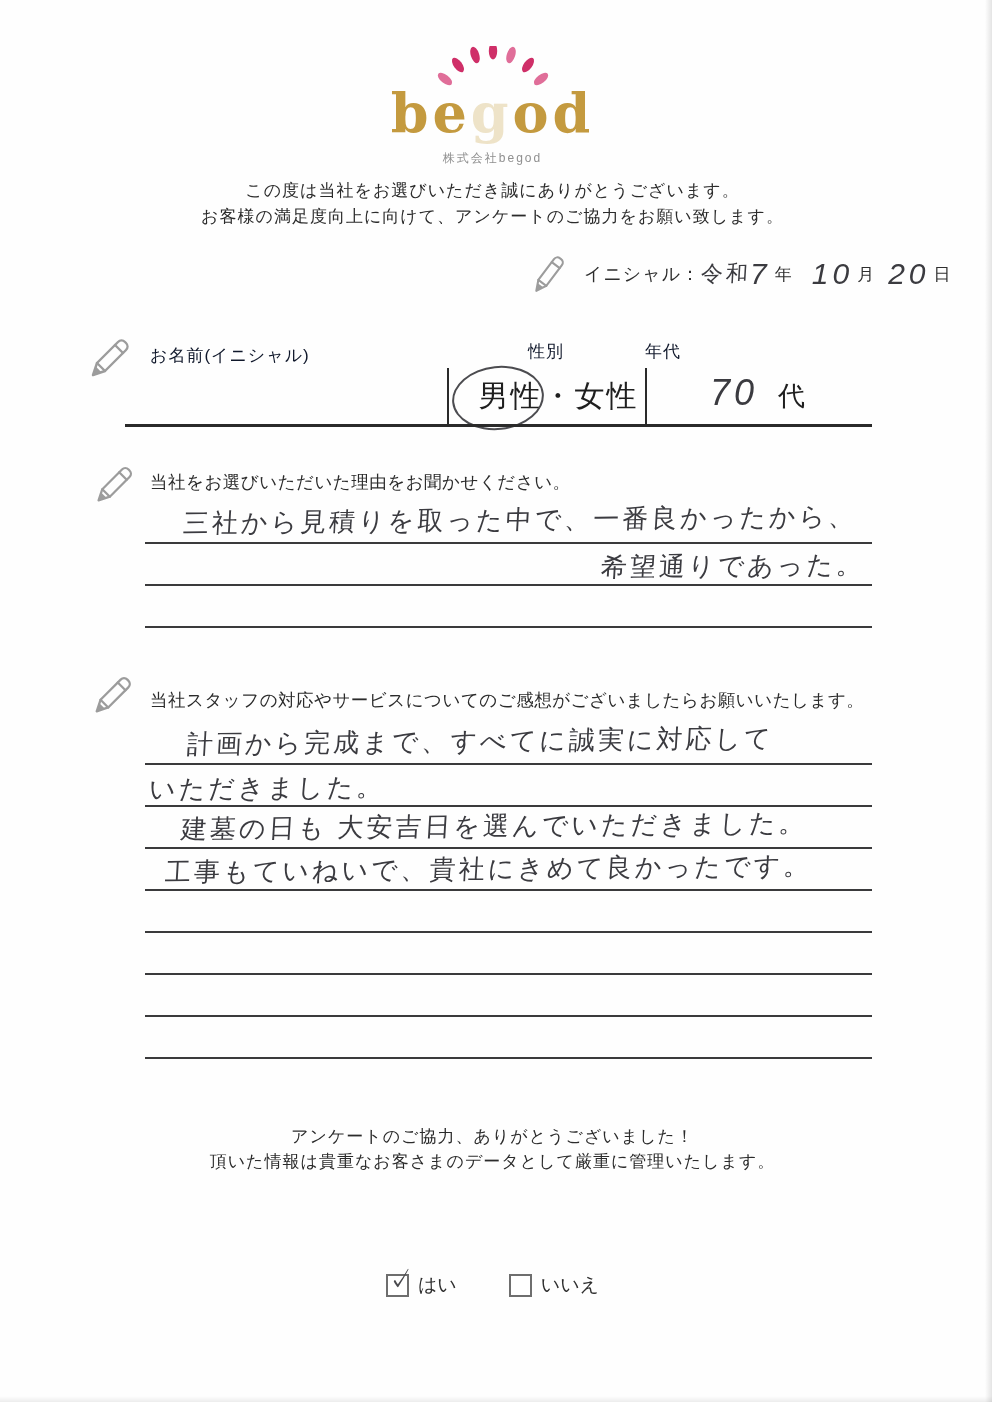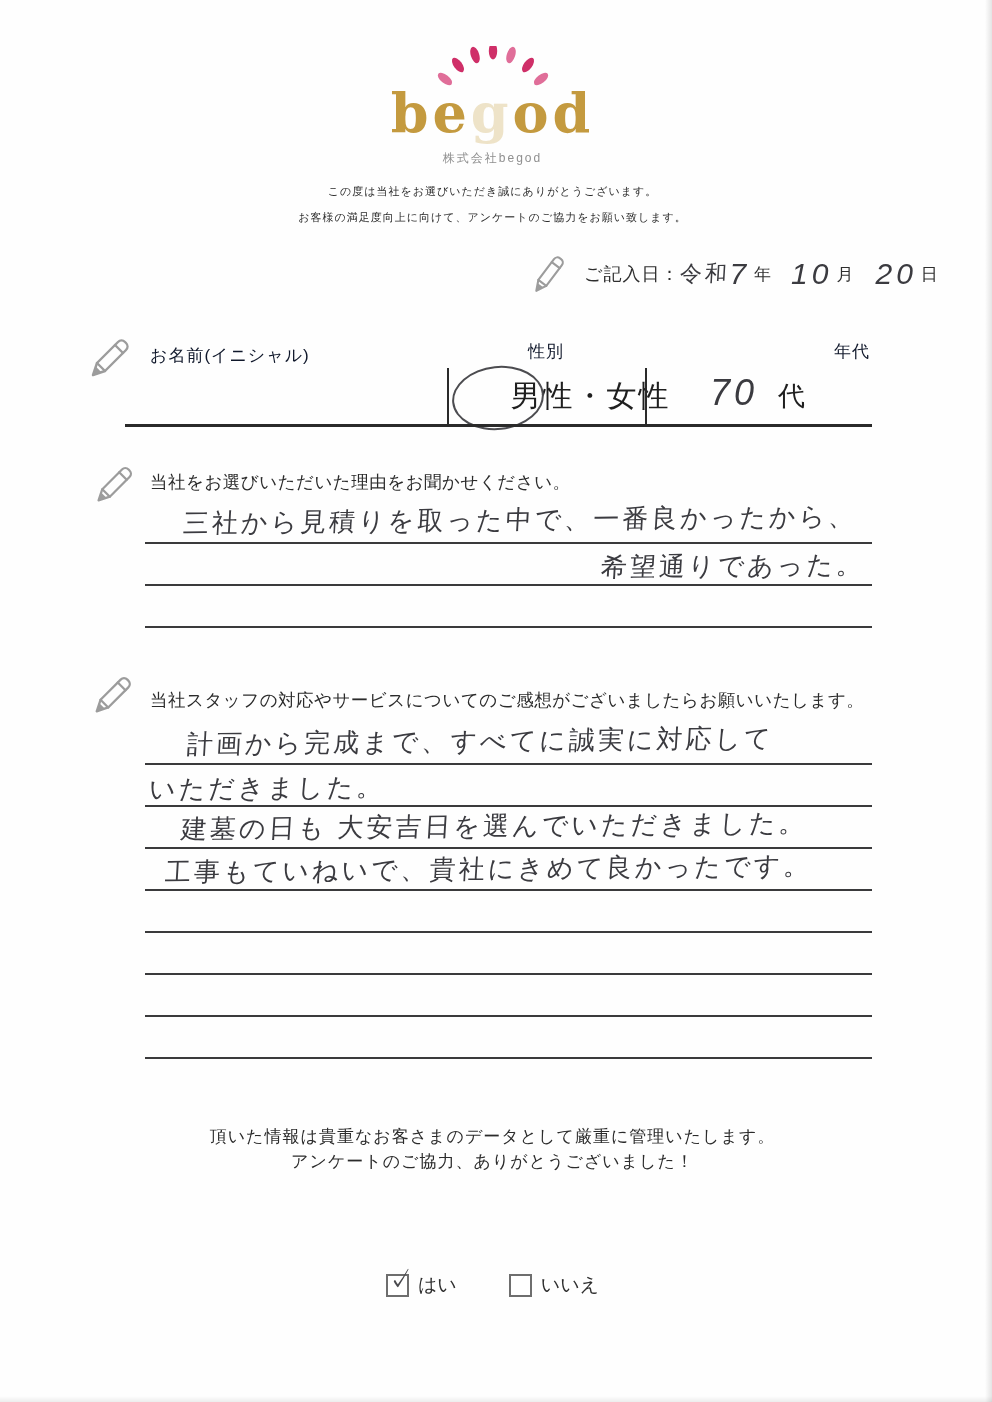--- a/index.html
+++ b/index.html
@@ -32,21 +32,21 @@
     font-family:"DejaVu Serif","Liberation Serif",serif;
     font-weight:bold;font-size:54px;line-height:1;
     color:var(--gold,#c49a3f);
     letter-spacing:4px;
     margin-top:-4px;
   }
   .brand .pale{color:var(--gold-pale,#eee3c8);}
   .company{font-size:12px;color:#8f8f8f;letter-spacing:2px;margin-top:10px;}
 
   
-  .intro{top:178px;font-size:11px;line-height:26px;color:#2b2b2b;letter-spacing:1px;font-family:Liberation Serif, serif;}
+  .intro{top:178px;font-size:17px;line-height:26px;color:#2b2b2b;letter-spacing:1px;font-family:Liberation Serif, serif;}
 
   
   .pencil{stroke:#9c9c9c;fill:none;stroke-width:2.4;stroke-linejoin:round;stroke-linecap:round;}
   .pencil-tip{fill:#9c9c9c;stroke:none;}
 
   
   .hw{
     color:#3b3b40;
     transform:rotate(-.6deg) skewX(-4deg);
     transform-origin:left bottom;
@@ -122,41 +122,41 @@
 
   <div class="abs center intro">
     <div>この度は当社をお選びいただき誠にありがとうございます。</div>
     <div>お客様の満足度向上に向けて、アンケートのご協力をお願い致します。</div>
   </div>
 
   <div class="abs date-row">
     <svg width="42" height="42" viewBox="0 0 48 48" style="transform:rotate(-8deg)">
         <use href="#pencil-sym"></use>
       </svg>
-    <span class="label">ご記入日：</span>
+    <span class="label">イニシャル：</span>
     <span class="hw date-era">令和</span>
     <span class="hw-num date-num">7</span>
     <span class="unit">年</span>
     <span class="hw-num date-num" style="margin-left:14px;">10</span>
     <span class="unit">月</span>
-    <span class="hw-num date-num" style="margin-left:16px;">20</span>
+    <span class="hw-num date-num" style="margin-left:8px;">20</span>
     <span class="unit">日</span>
   </div>
 
   <svg class="abs" width="48" height="48" viewBox="0 0 48 48" style="left:86px;top:334px;">
       <use href="#pencil-sym"></use>
     </svg>
 
   <div class="abs field-label" style="left:150px;top:344px;">お名前(イニシャル)</div>
   <div class="abs field-label" style="left:447px;width:198px;top:340px;text-align:center;">性別</div>
-  <div class="abs field-label" style="left:645px;width:225px;top:340px;text-align:right;">年代</div>
+  <div class="abs field-label" style="left:645px;width:225px;top:340px;text-align:left;">年代</div>
 
   <div class="abs hw" style="left:150px;top:380px;font-size:26px;"></div>
 
-  <div class="abs gender-options" style="left:447px;width:223px;top:376px;text-align:center;padding-left:32px;">男性・女性</div>
+  <div class="abs gender-options" style="left:447px;width:223px;top:376px;text-align:center;">男性・女性</div>
   <div class="gender-ellipse" style="left:452px;top:366px;width:88px;height:60px;"></div>
 
   <div class="abs" style="left:645px;width:225px;top:372px;display:flex;justify-content:center;align-items:baseline;gap:20px;">
     <span class="hw-num" style="font-size:36px;">70</span>
     <span class="age-suffix">代</span>
   </div>
 
   <div class="rule" style="left:447px;top:368px;width:2px;height:58px;"></div>
   <div class="rule" style="left:645px;top:368px;width:2px;height:58px;"></div>
   <div class="rule" style="left:125px;top:424px;width:747px;height:2.5px;"></div>
@@ -186,22 +186,22 @@
   <div class="ans-line" style="top:973px;"></div>
   <div class="ans-line" style="top:1015px;"></div>
   <div class="ans-line" style="top:1057px;"></div>
 
   <div class="ans-text hw" style="left:186px;top:727px;">計画から完成まで、すべてに誠実に対応して</div>
   <div class="ans-text hw" style="left:148px;top:772px;">いただきました。</div>
   <div class="ans-text hw" style="left:180px;top:812px;">建墓の日も 大安吉日を選んでいただきました。</div>
   <div class="ans-text hw" style="left:164px;top:855px;">工事もていねいで、貴社にきめて良かったです。</div>
 
   <div class="abs center footer">
+    <div>アンケートのご協力、ありがとうございました！</div>
     <div>頂いた情報は貴重なお客さまのデータとして厳重に管理いたします。</div>
-    <div>アンケートのご協力、ありがとうございました！</div>
   </div>
 
   <div class="abs center consent-row">
     <div class="cbx-item">
       <span class="cbx">
         <span class="mark">✓</span>
       </span>
       <span>はい</span>
     </div>
     <div class="cbx-item">

